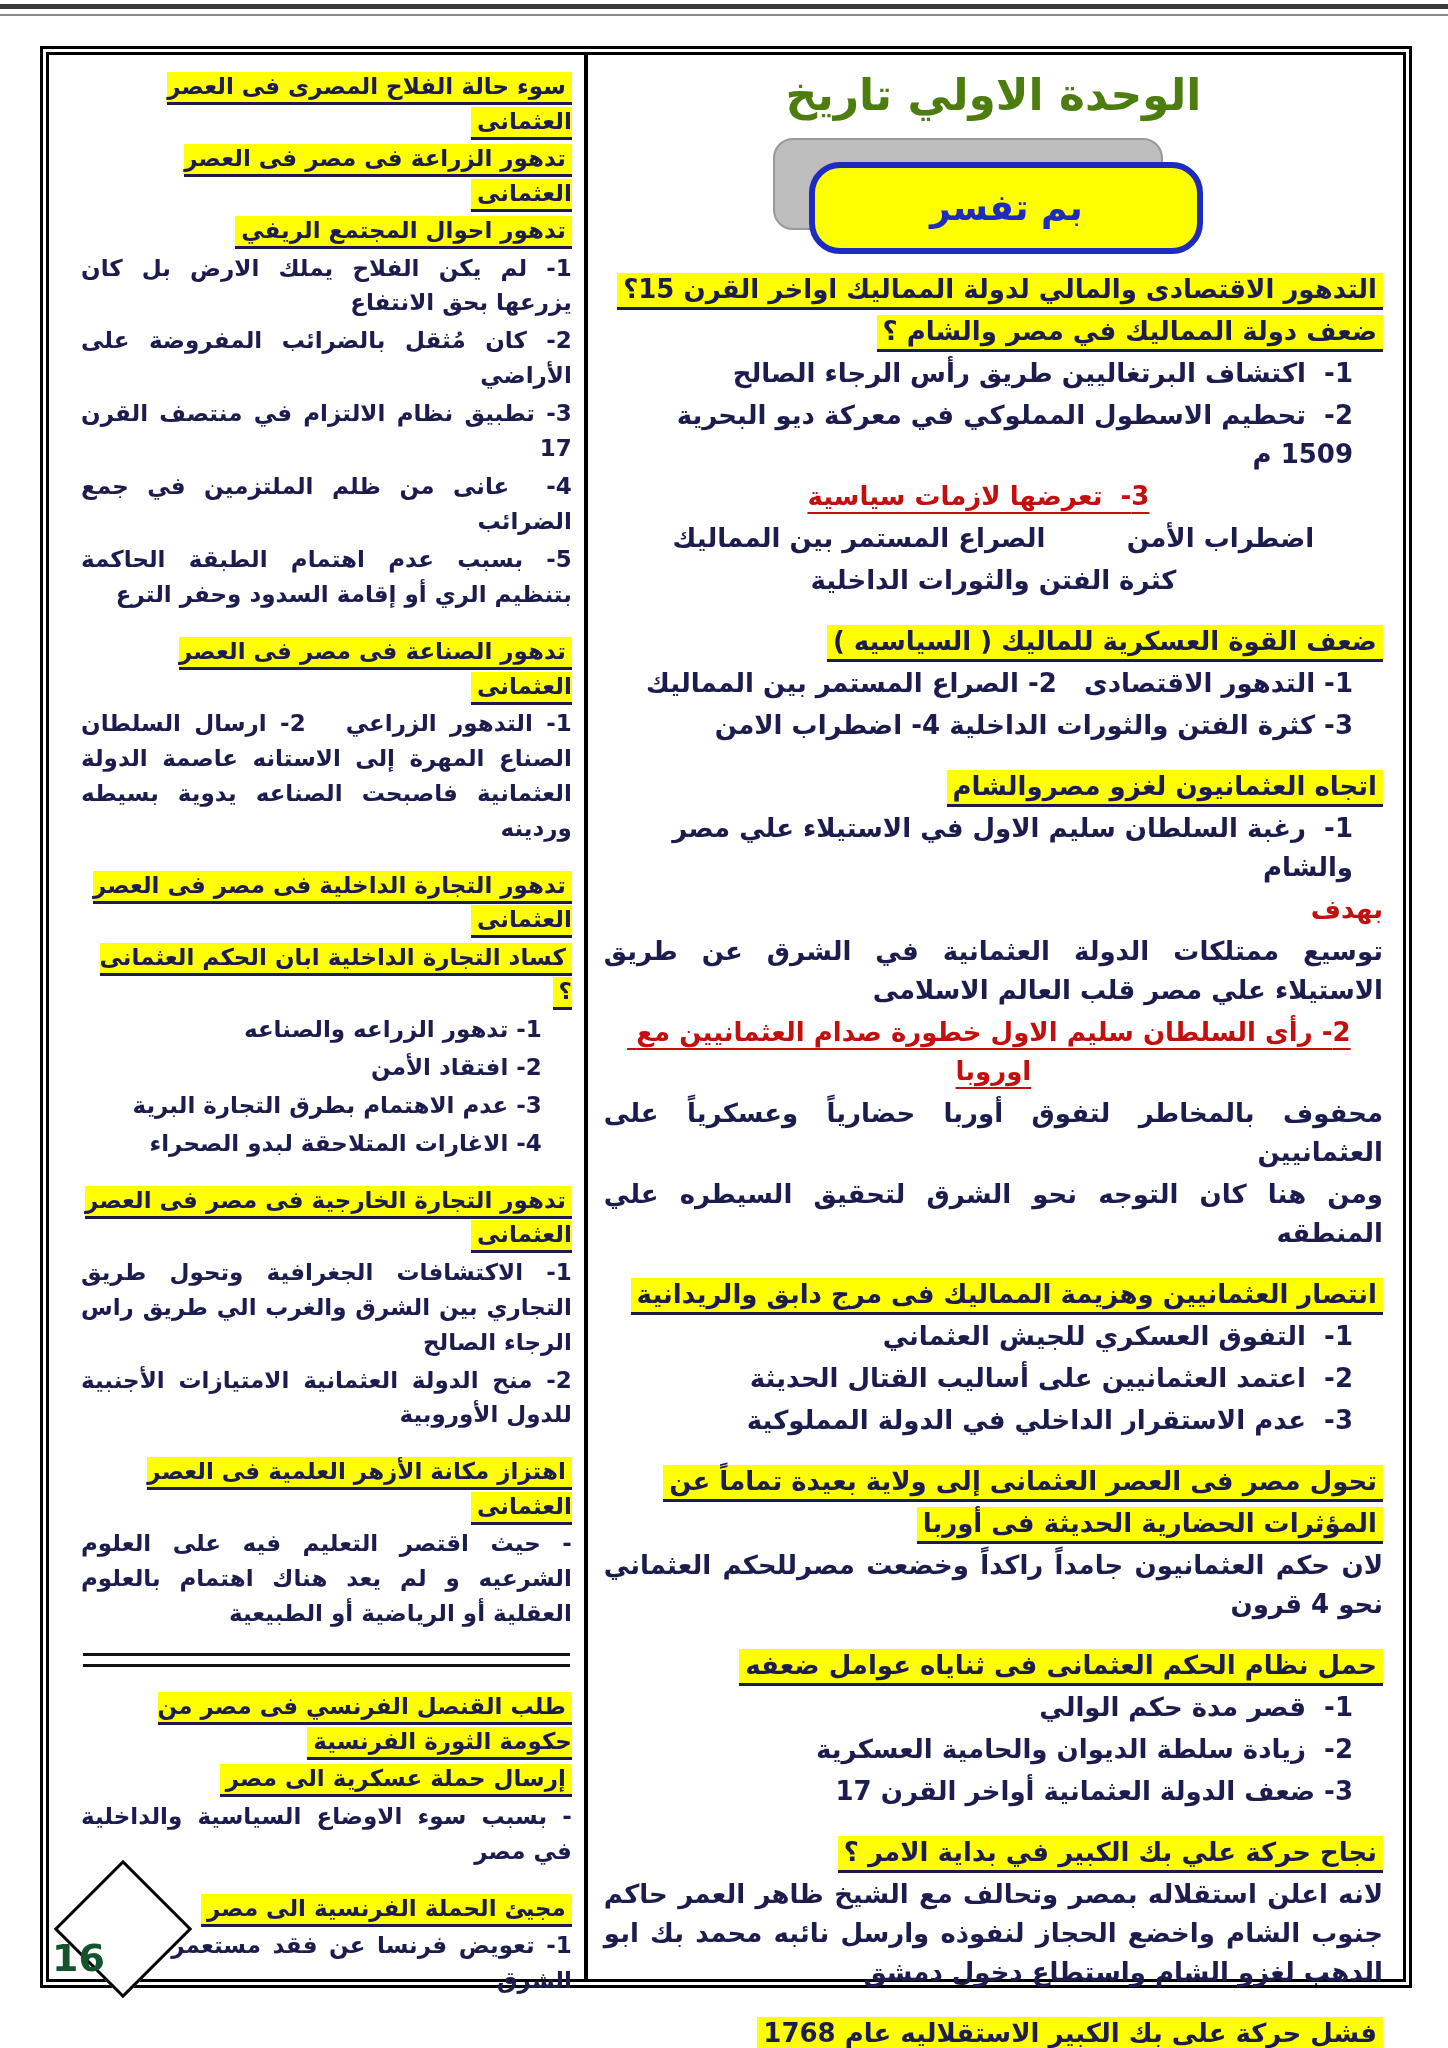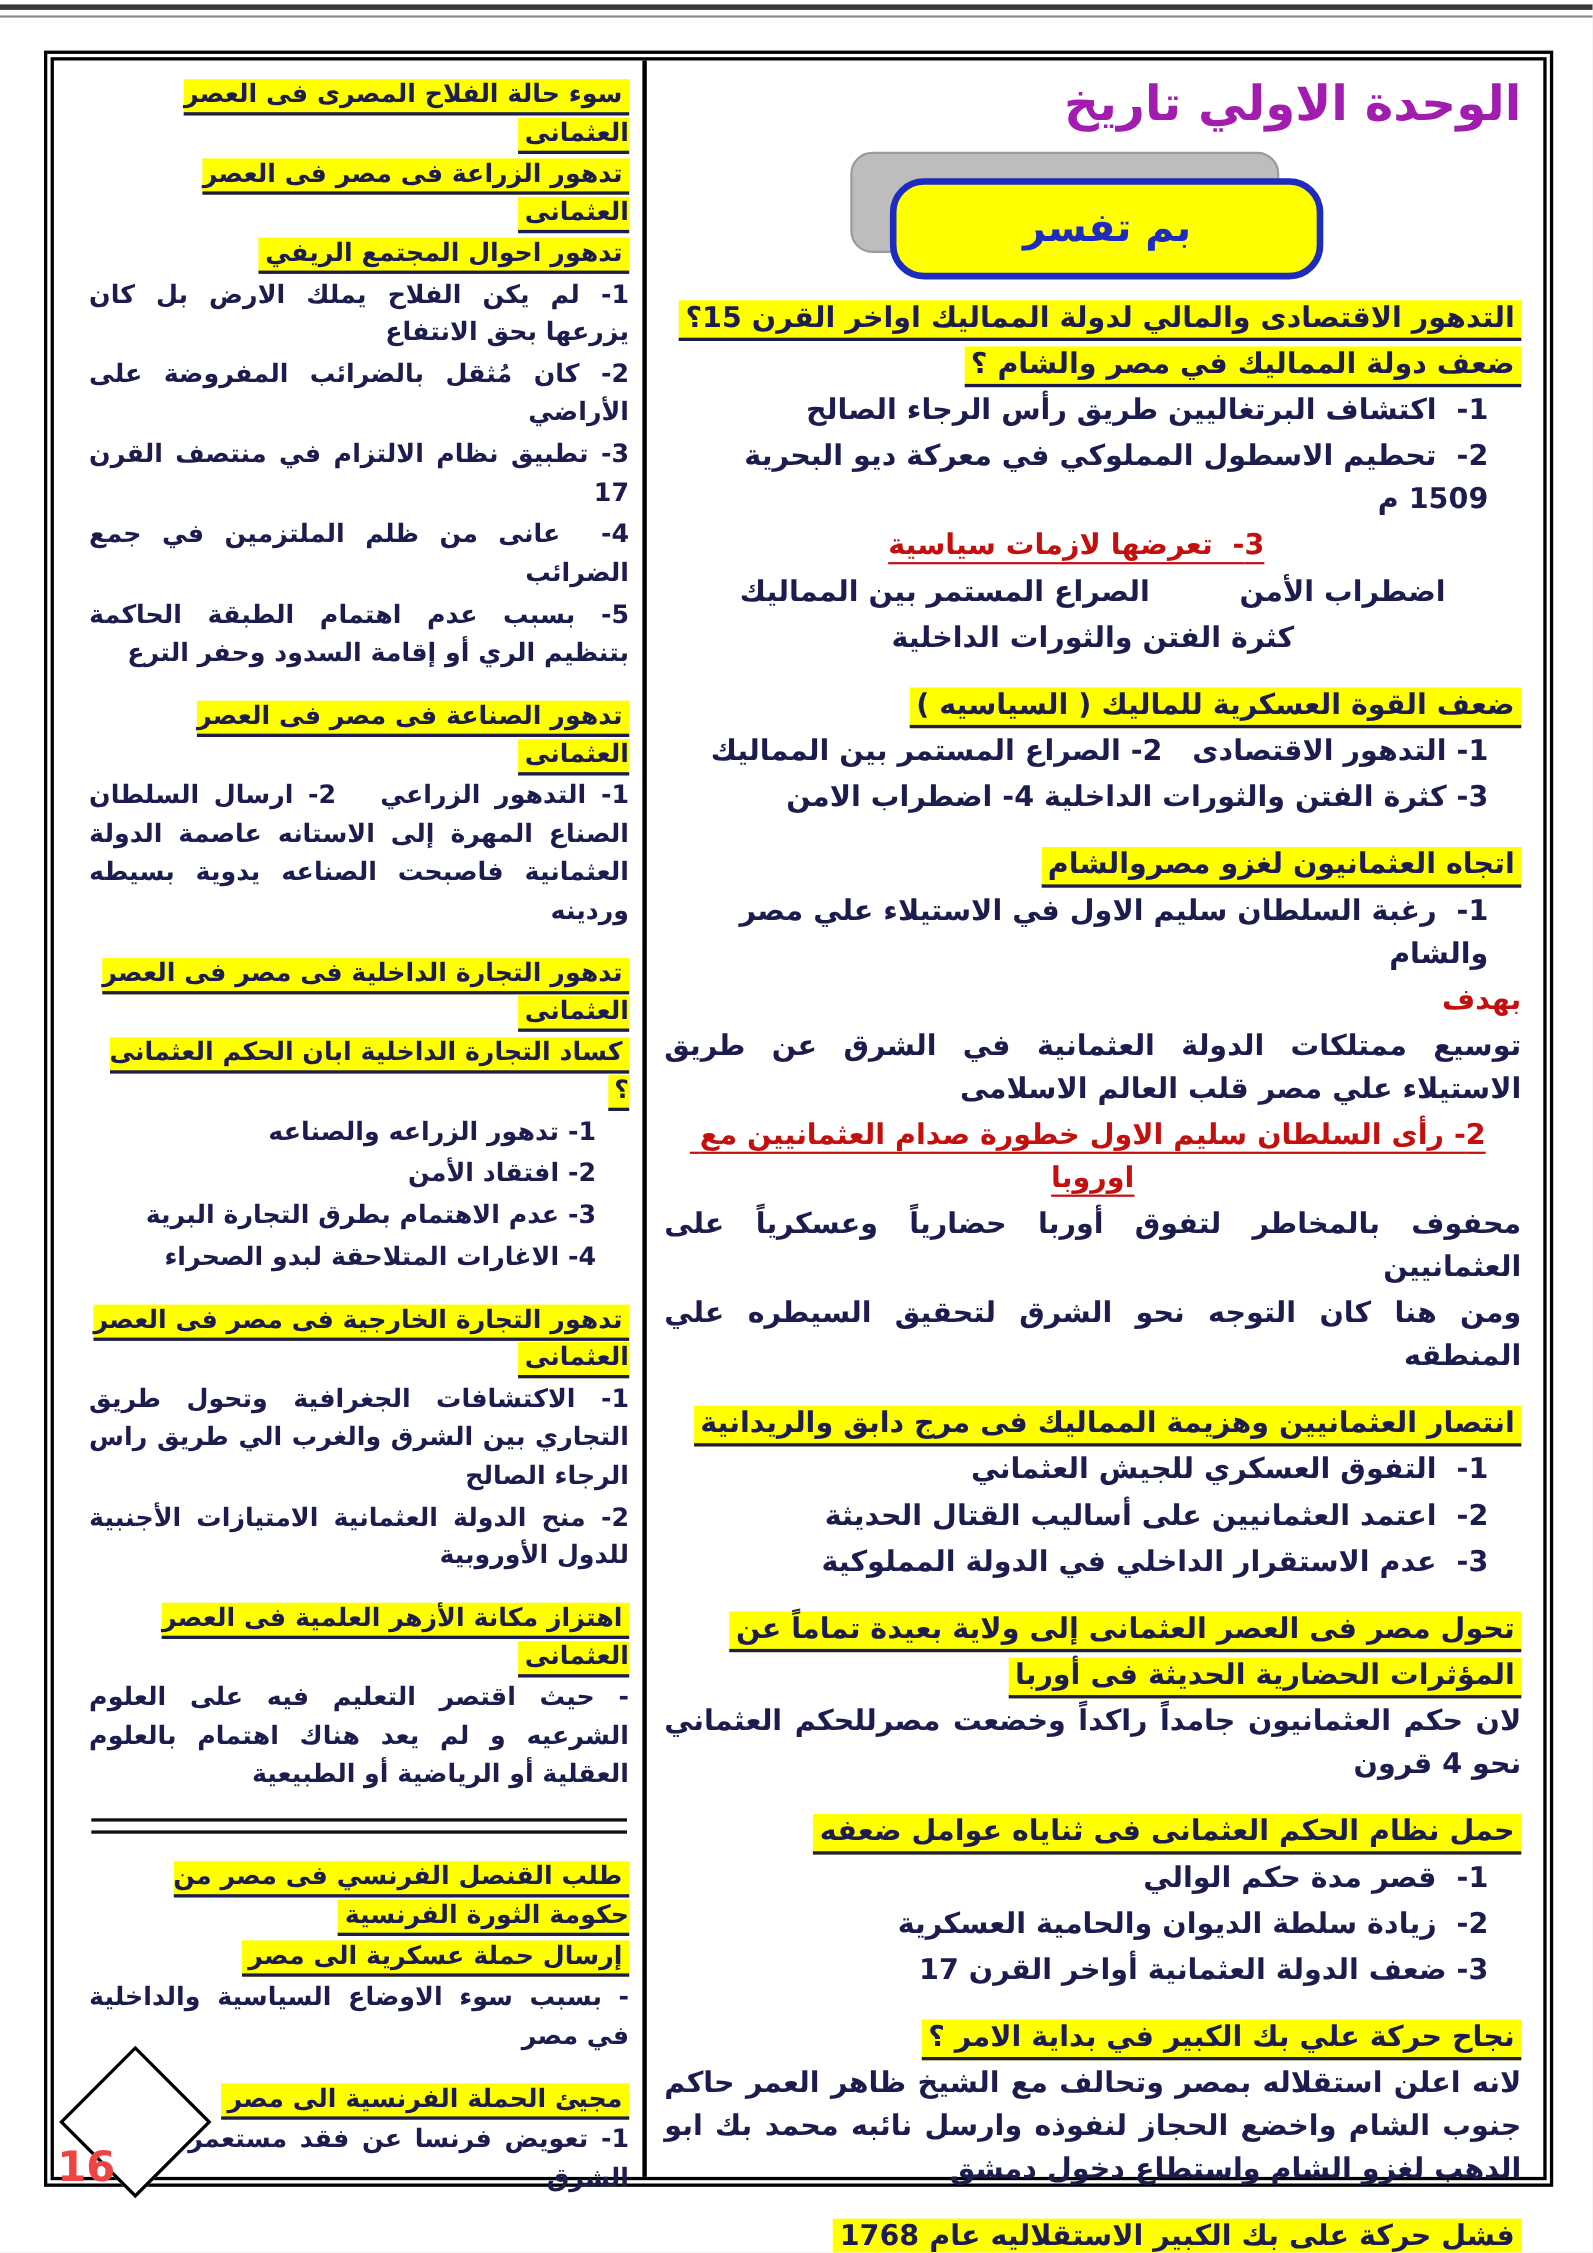--- a/index.html
+++ b/index.html
@@ -23,21 +23,21 @@
   }
   .col-main{
     width:60.5%;border-left:4px solid #000;box-sizing:border-box;
     padding:6px 20px 10px 16px;font-size:26px;line-height:1.5;
   }
   .col-side{
     flex:1;box-sizing:border-box;padding:10px 12px 8px 0;
     font-size:23px;line-height:1.52;margin-left:32px;
   }
   .page-title{
-    color:#a21caf;font-size:44px;margin:8px 0 16px;line-height:1.2;
+    text-align:center;color:#4d7c0f;font-size:44px;margin:8px 0 16px;line-height:1.2;
   }
   .badge-wrap{position:relative;width:440px;height:116px;margin:6px auto 4px;}
   .badge-shadow{
     position:absolute;top:0;left:0;width:386px;height:88px;
     background:var(--shadow);border:2px solid #9a9a9a;border-radius:20px;
   }
   .badge{
     position:absolute;top:24px;left:36px;width:382px;height:80px;
     background:var(--highlight);border:6px solid var(--accent);border-radius:31px;
     display:flex;align-items:center;justify-content:center;
@@ -55,21 +55,21 @@
   .item.body{text-align:justify;}
   .item.center{text-align:center;}
   .item.red{color:var(--red);}
   .item.red-u{color:var(--red);text-decoration:underline;text-underline-offset:7px;text-align:center;}
   .divider{border-top:3px solid #111;border-bottom:3px solid #111;height:8px;margin:22px 2px;}
   .stamp{position:absolute;left:0;bottom:0;width:230px;height:200px;z-index:3;}
   .diamond{
     position:absolute;left:74px;bottom:70px;width:92px;height:92px;
     background:#fff;border:3px solid #000;transform:rotate(45deg);
   }
-  .pagenum{position:absolute;left:52px;bottom:56px;font-size:38px;color:#ef4444;z-index:4;}
+  .pagenum{position:absolute;left:52px;bottom:68px;font-size:38px;color:#14532d;z-index:4;}
 </style>
 </head>
 <body>
 
 <div class="page">
   <div class="scan-top-1"></div>
   <div class="scan-top-2"></div>
 
   <div class="frame">
 

